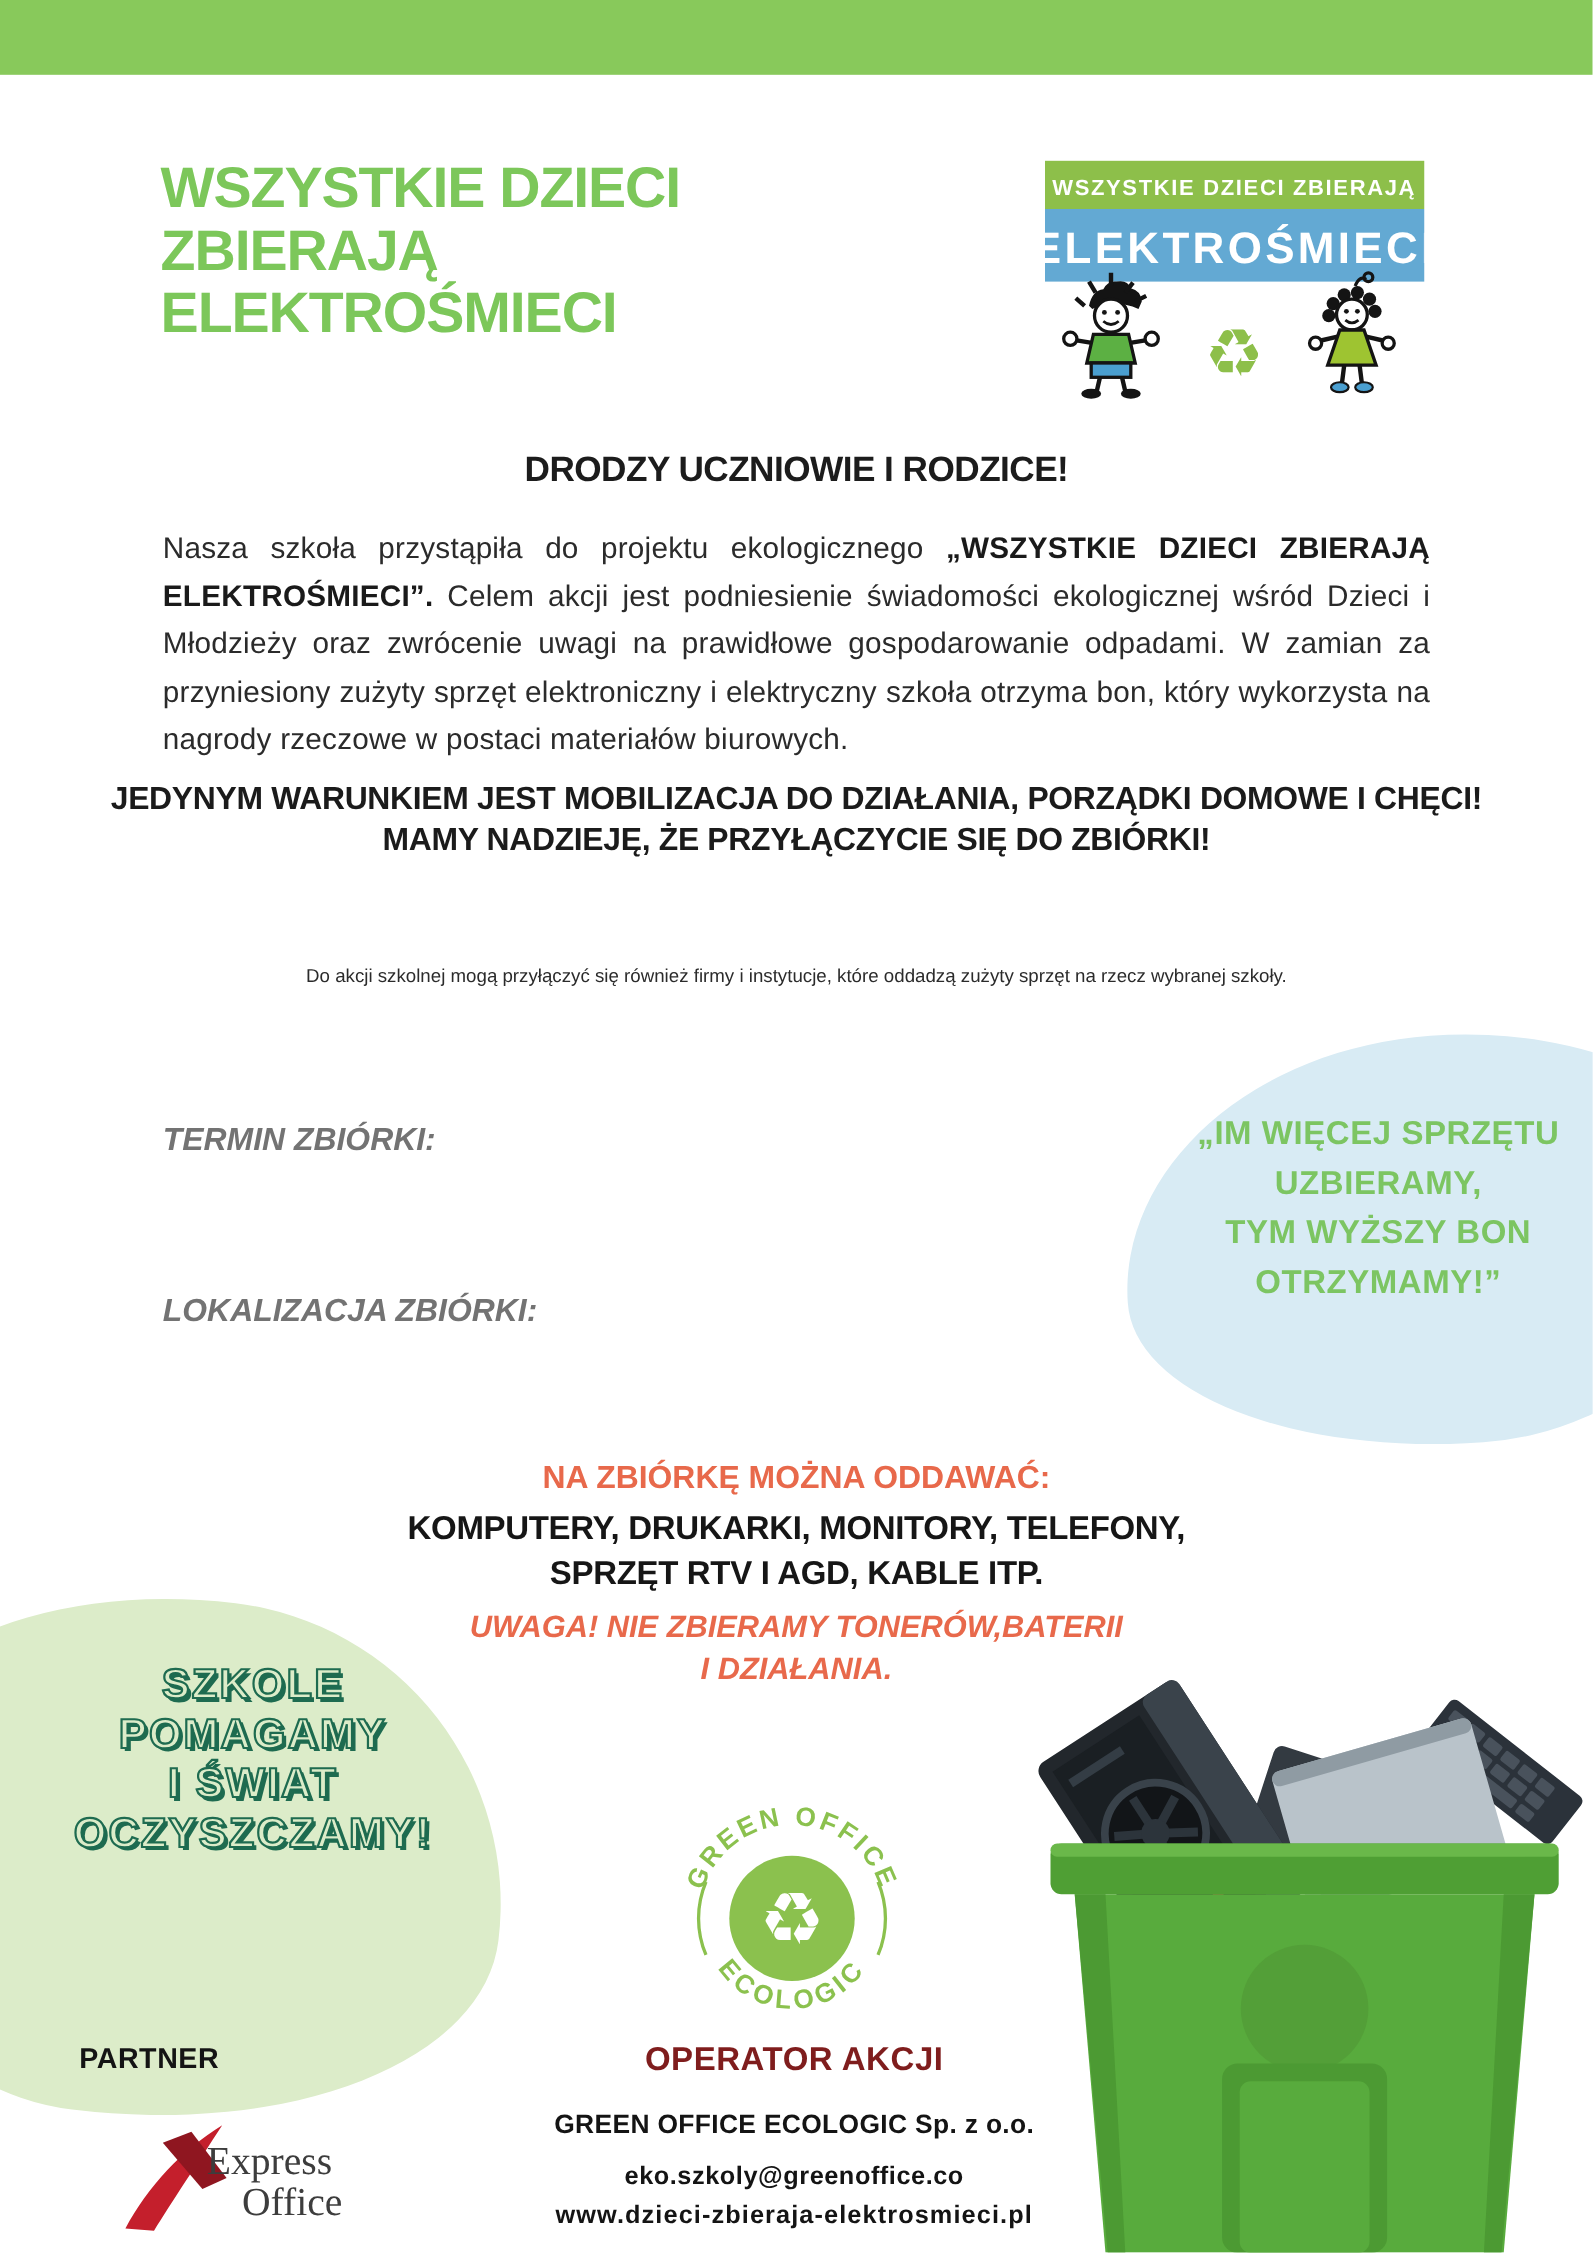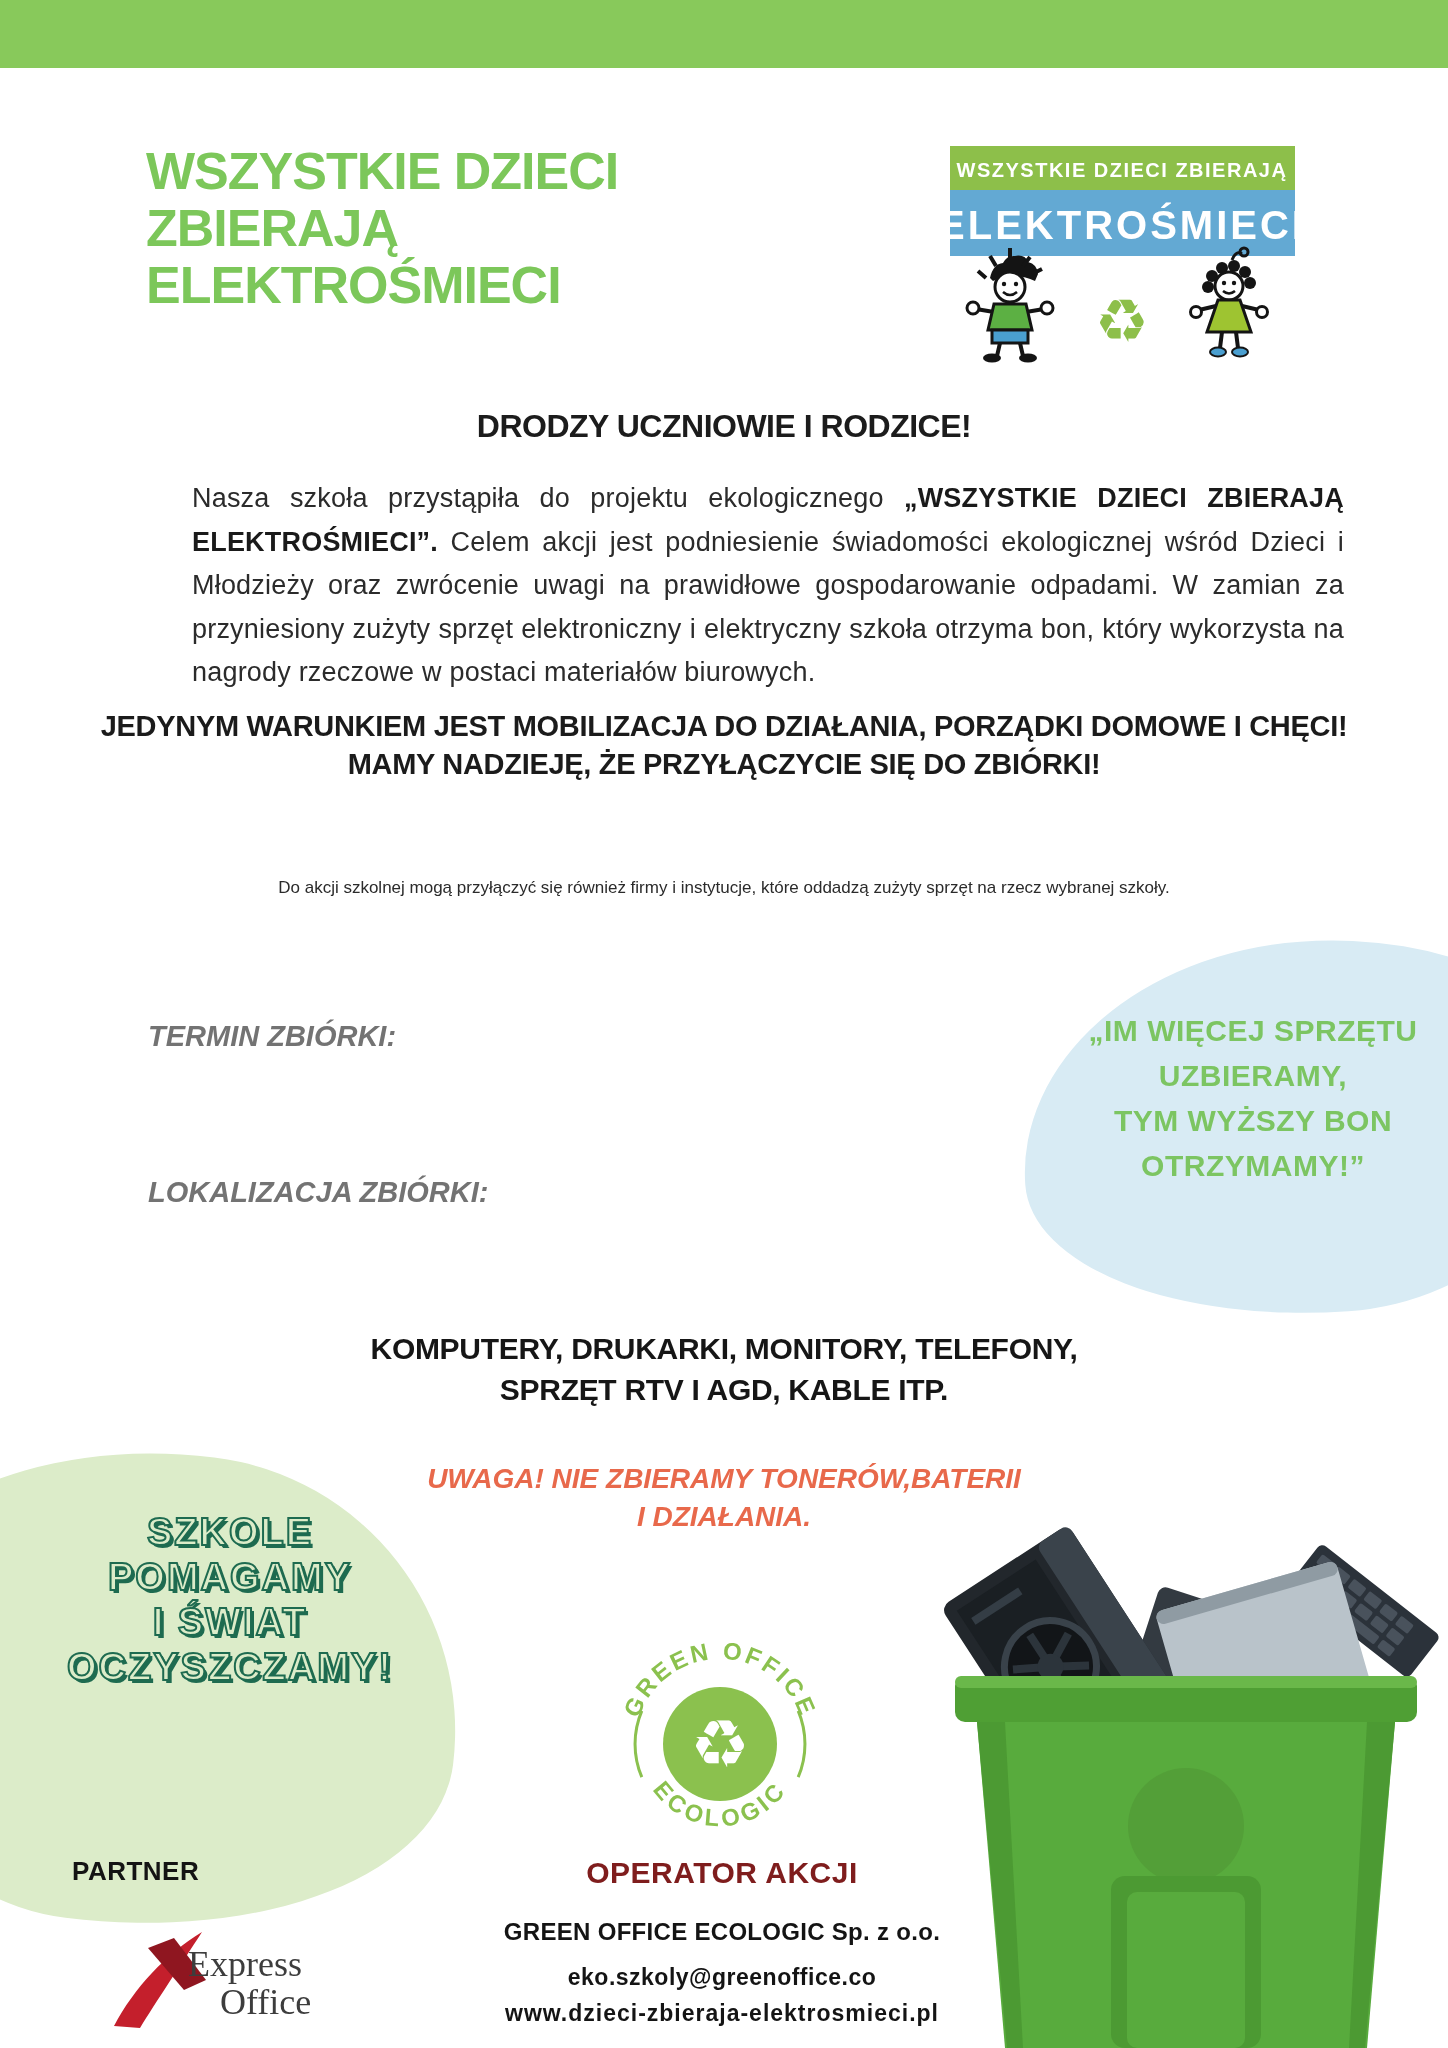--- a/index.html
+++ b/index.html
@@ -14,21 +14,21 @@
            font-size:52px; line-height:57px; letter-spacing:-1px; }
   .title span { display:block; }
 
   
   .badge { position:absolute; left:950px; top:146px; width:345px; height:218px; }
 
   .heading { position:absolute; left:0; top:408px; width:1448px; text-align:center;
              font-size:32px; font-weight:700; letter-spacing:-0.5px; color:#1c1c1c; }
 
   .bodypar { position:absolute; left:148px; top:477px; width:1152px;
-             font-size:27px; line-height:43.5px; color:#2b2b2b; text-align:justify; letter-spacing:0.2px;margin-left:44px; }
+             font-size:27px; line-height:43.5px; color:#2b2b2b; text-align:justify; letter-spacing:0.2px; }
   .bodypar b { font-weight:700; color:#1a1a1a; }
 
   .emphasis { position:absolute; left:0; top:707px; width:1448px; text-align:center;
               font-size:29px; font-weight:700; line-height:38px; color:#1b1b1b; letter-spacing:-0.3px; }
   .emphasis span { display:block; }
 
   .firms { position:absolute; left:144px; top:866px; width:1160px; text-align:center;
            font-size:17px; line-height:44px; color:#2b2b2b; }
 
   .label-green { position:absolute; left:148px; font-size:29px; font-weight:700;
@@ -154,20 +154,21 @@
 
   <div class="blob-blue"></div>
   <div class="quote">
     <span>„IM WIĘCEJ SPRZĘTU</span>
     <span>UZBIERAMY,</span>
     <span>TYM WYŻSZY BON</span>
     <span>OTRZYMAMY!”</span>
   </div>
 
   <div class="accepted">
+    <div class="acc-head">NA ZBIÓRKĘ MOŻNA ODDAWAĆ:</div>
     <div class="acc-line">KOMPUTERY, DRUKARKI, MONITORY, TELEFONY,</div>
     <div class="acc-line">SPRZĘT RTV I AGD, KABLE ITP.</div>
   </div>
 
   <div class="warning">
     <span>UWAGA! NIE ZBIERAMY TONERÓW,BATERII</span>
     <span>I DZIAŁANIA.</span>
   </div>
 
   <div class="blob-green"></div>

